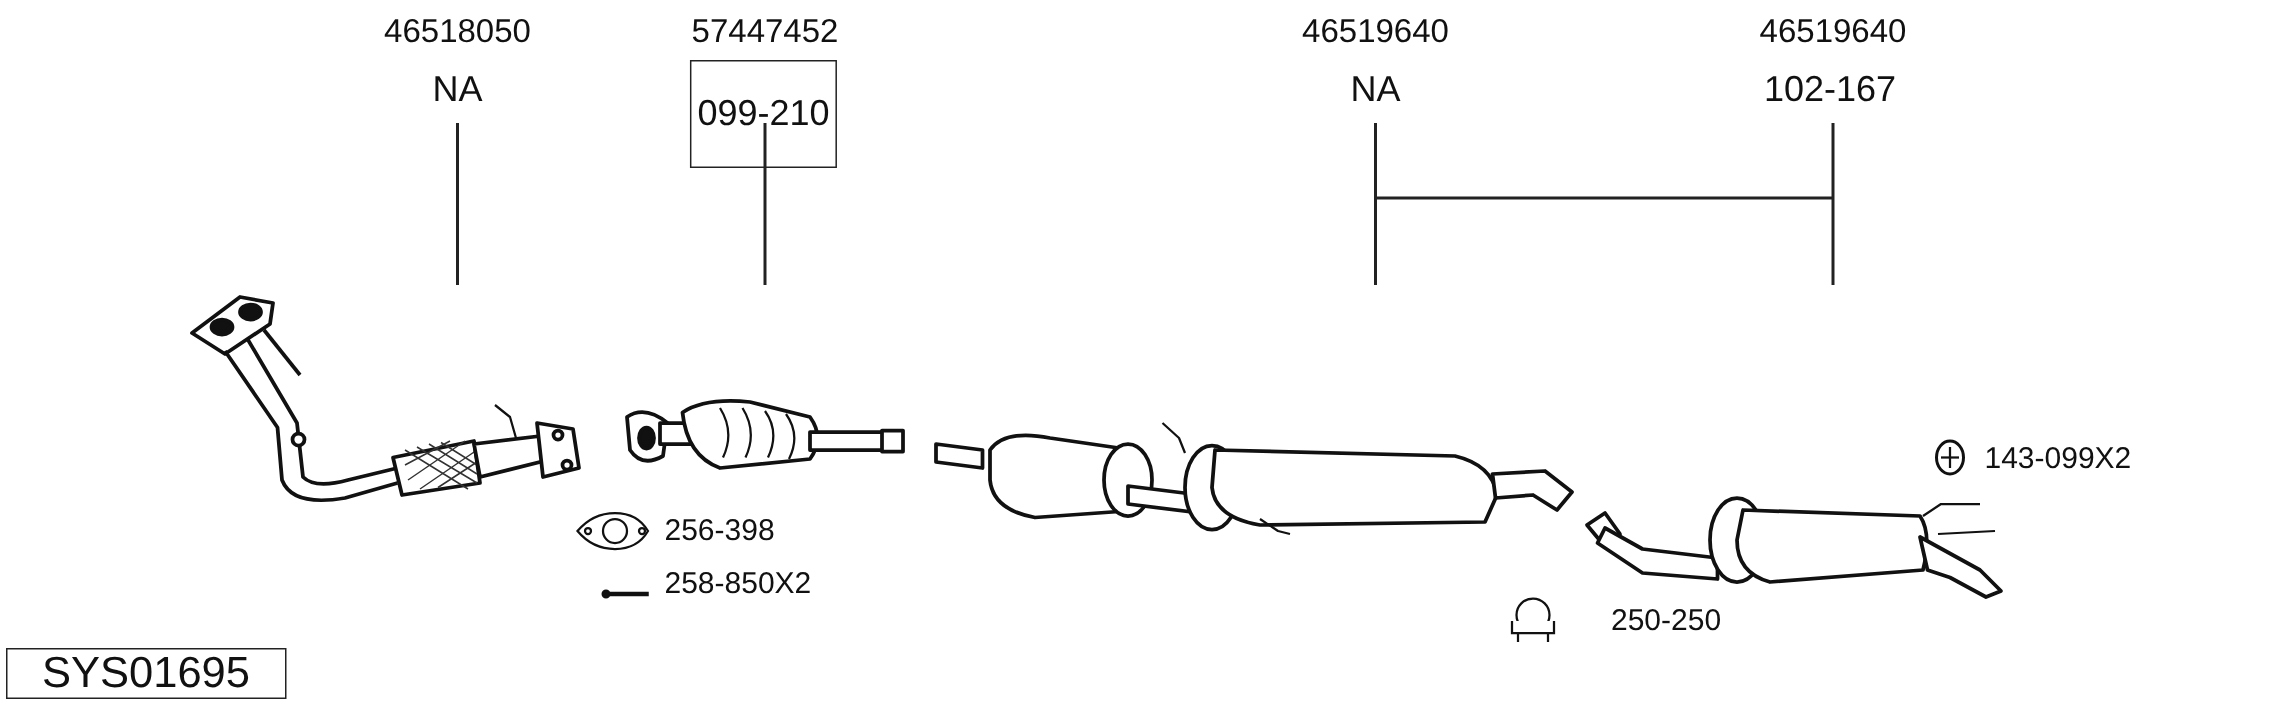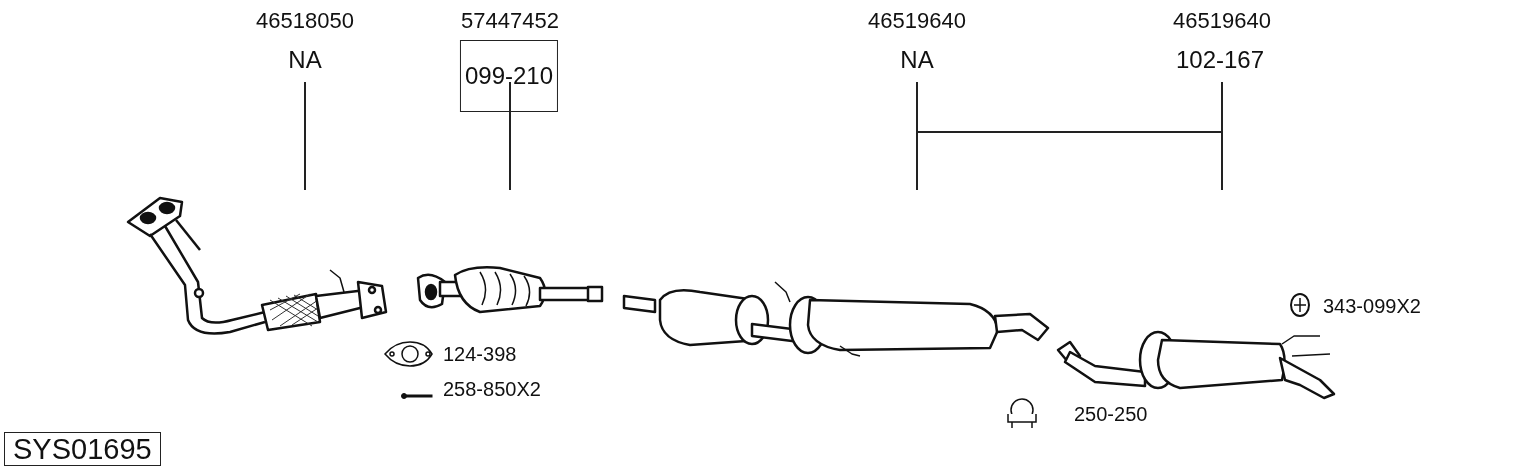--- a/index.html
+++ b/index.html
@@ -1,21 +1,21 @@
 <!DOCTYPE html>
 <html><head>
 <meta charset="utf-8">
 <style>
   html, body { margin:0; padding:0; background:#ffffff; }
   body { width:1530px; height:474px; position:relative; overflow:hidden; font-family:"Liberation Sans", sans-serif; color:#111; }
   .oem { position:absolute; font-size:22px; transform:translateX(-50%); white-space:nowrap;text-align:right; }
   .ref { position:absolute; font-size:24px; transform:translateX(-50%); white-space:nowrap; line-height:40px; }
   .ref.boxed { border:1.5px solid #222; padding:16px 4px; line-height:38px; }
   .acc { position:absolute; font-size:20px; white-space:nowrap; }
-  .sys { position:absolute; left:4px; top:432px; font-size:29px; border:1.5px solid #222; padding:0 8px; line-height:32px; }
+  .sys { position:absolute; left:4px; top:432px; font-size:29px; border:1.5px solid #222; padding:0 23px; line-height:32px; }
   svg.art { position:absolute; left:0; top:0; }
 </style>
 </head>
 <body>
 
 <svg class="art" width="1530" height="474" viewBox="0 0 1530 474">
   <g stroke="#222" stroke-width="2" fill="none">
 
     <line x1="305" y1="82" x2="305" y2="190"></line>
     <line x1="510" y1="82" x2="510" y2="190"></line>
@@ -103,18 +103,18 @@
 <div class="oem" style="left:305px;top:8px;">46518050</div>
 <div class="oem" style="left:510px;top:8px;">57447452</div>
 <div class="oem" style="left:917px;top:8px;">46519640</div>
 <div class="oem" style="left:1222px;top:8px;">46519640</div>
 
 <div class="ref" style="left:305px;top:40px;">NA</div>
 <div class="ref boxed" style="left:509px;top:40px;">099-210</div>
 <div class="ref" style="left:917px;top:40px;">NA</div>
 <div class="ref" style="left:1220px;top:40px;">102-167</div>
 
-<div class="acc" style="left:443px;top:343px;">124-398</div>
+<div class="acc" style="left:443px;top:343px;">256-398</div>
 <div class="acc" style="left:443px;top:378px;">258-850X2</div>
 <div class="acc" style="left:1074px;top:403px;">250-250</div>
-<div class="acc" style="left:1323px;top:295px;">343-099X2</div>
+<div class="acc" style="left:1323px;top:295px;">143-099X2</div>
 
 <div class="sys">SYS01695</div>
 
 </body></html>

